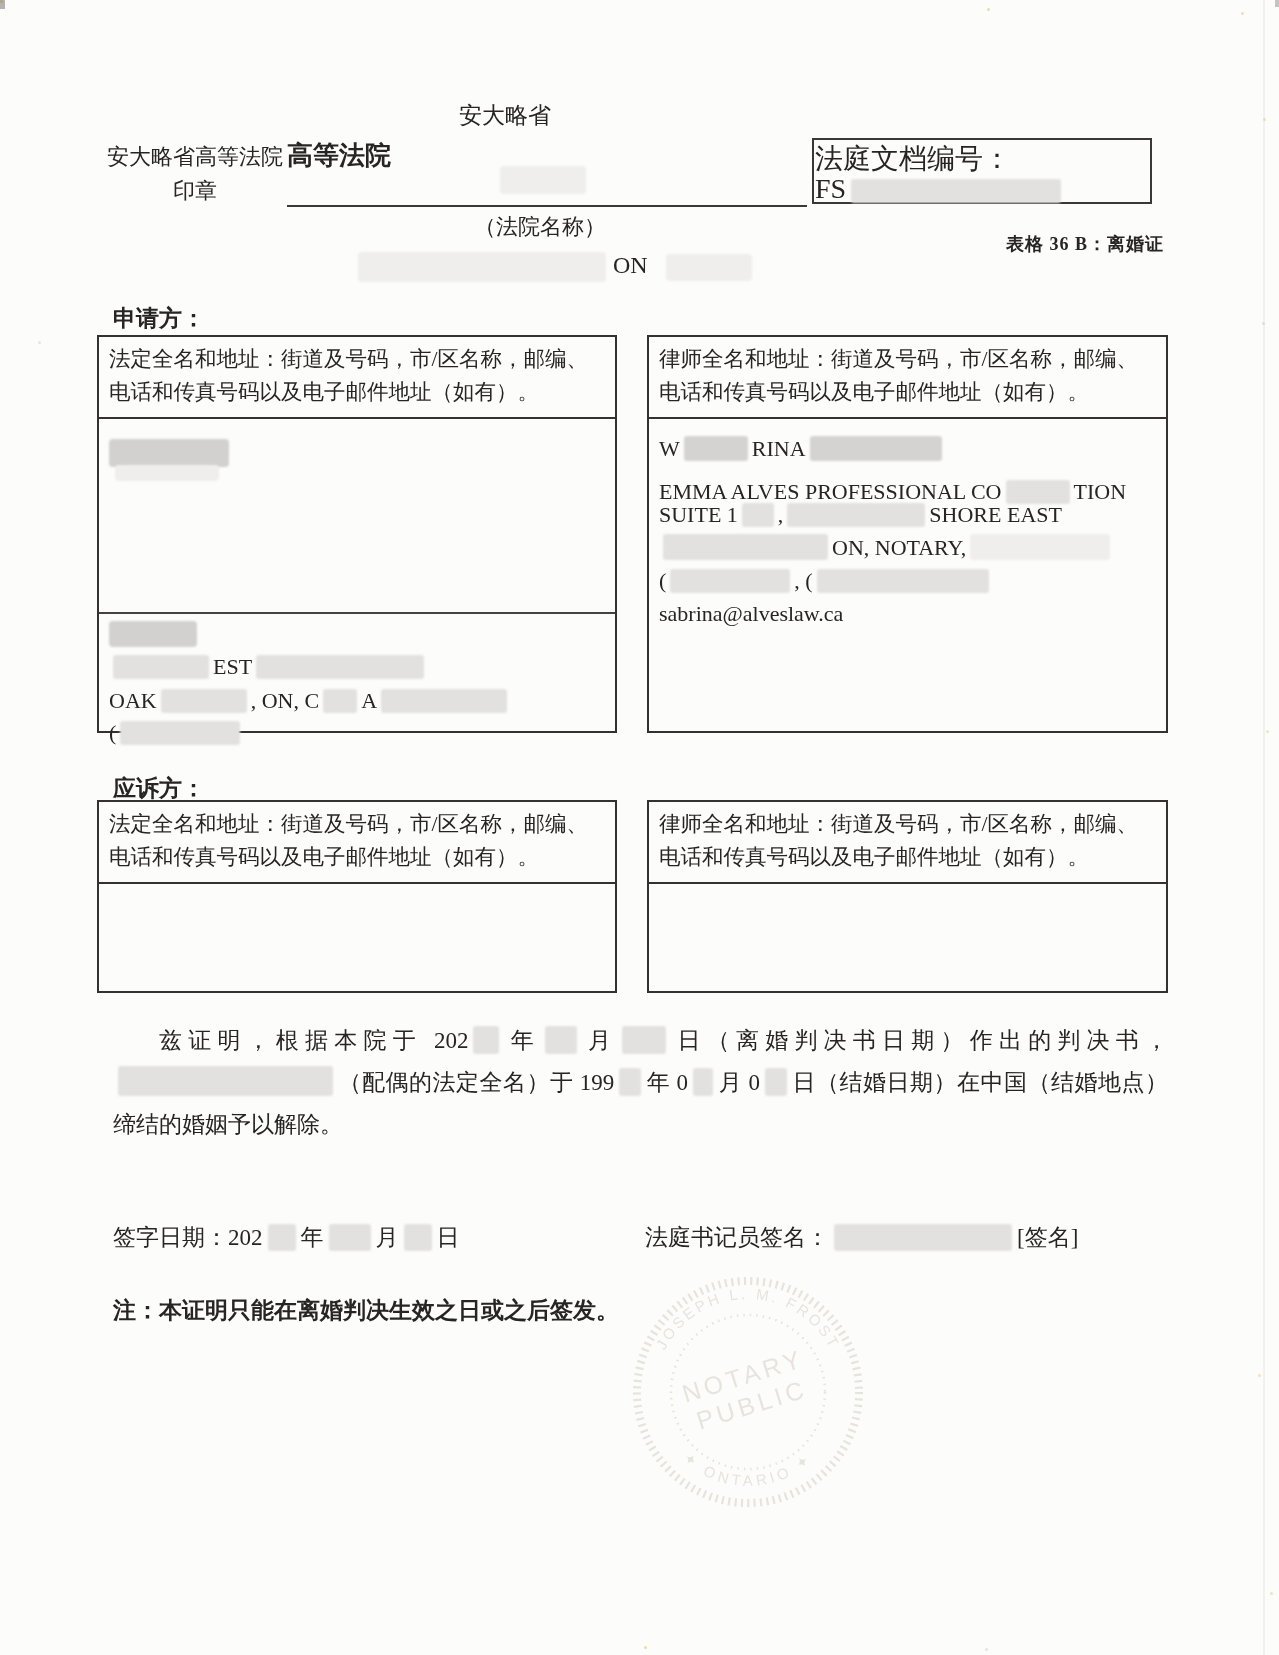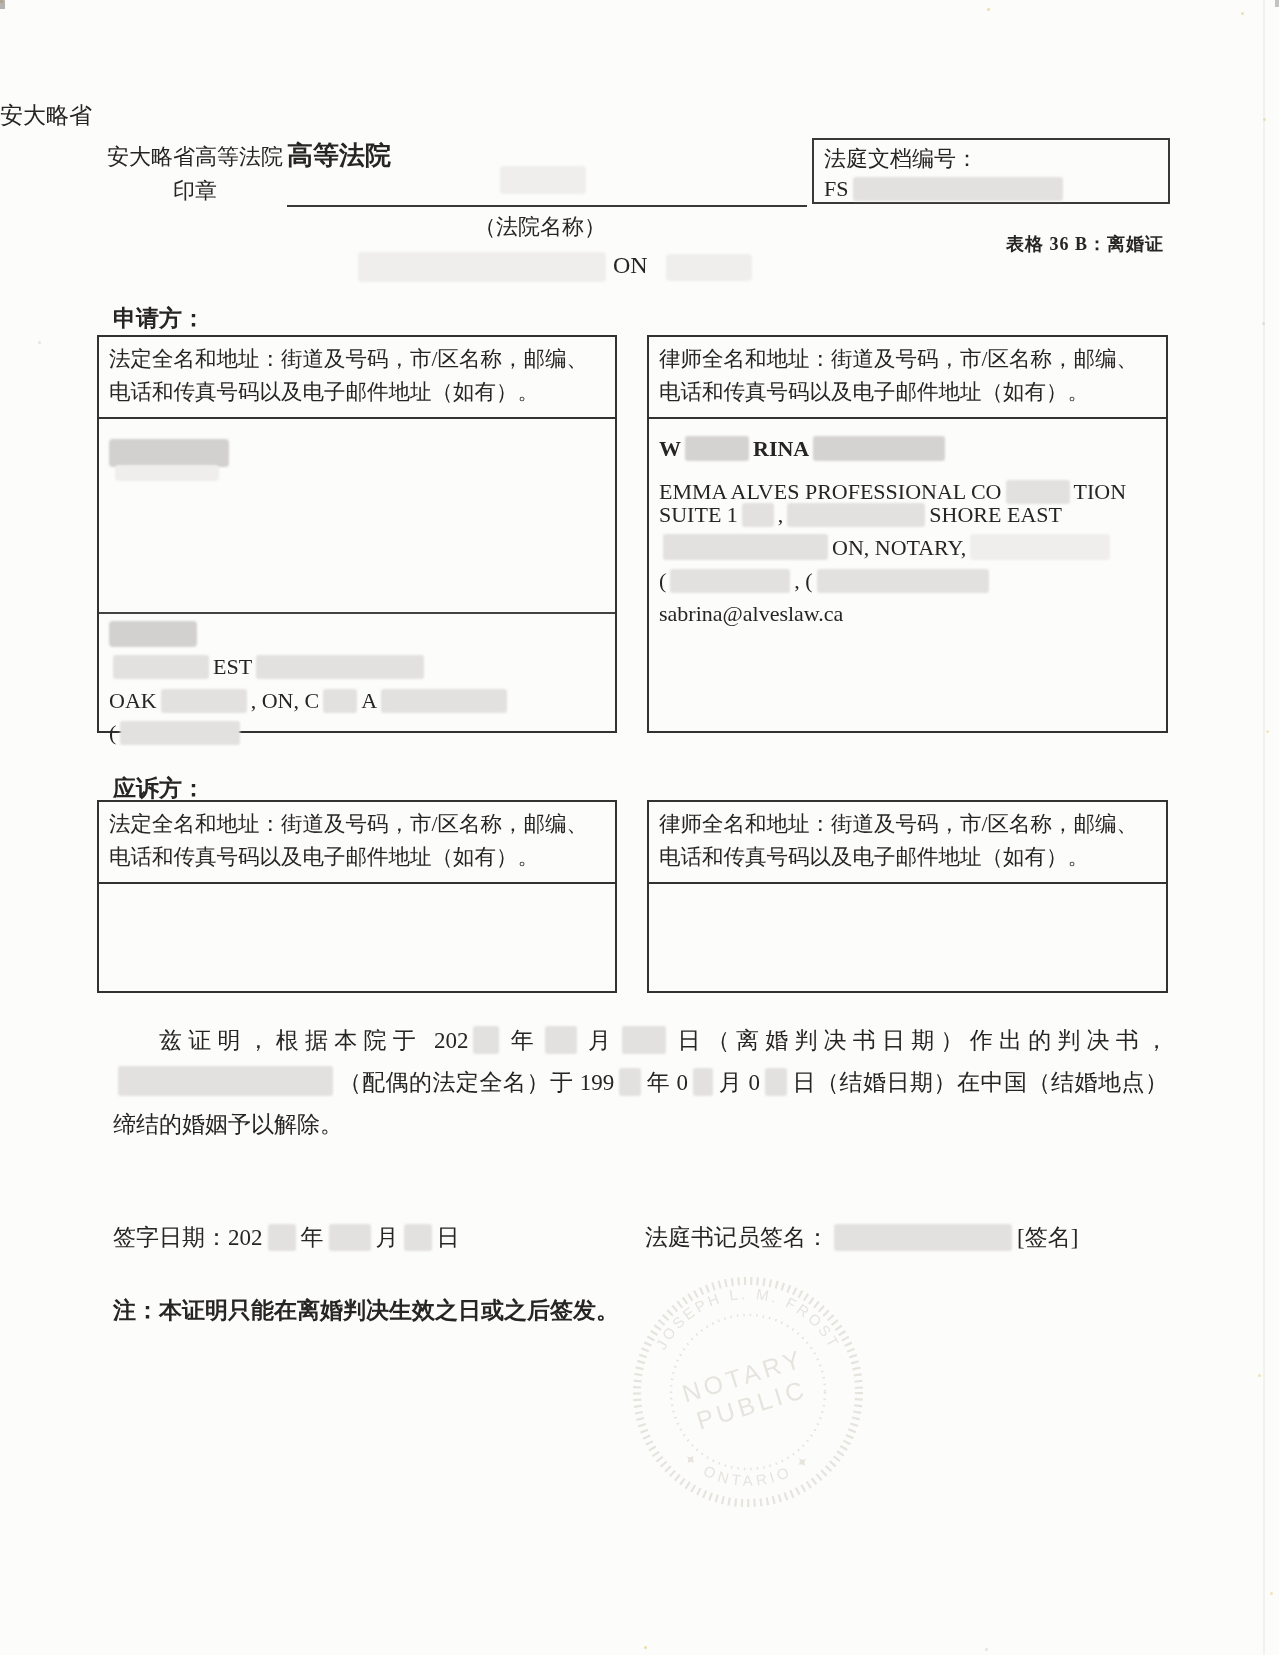--- a/index.html
+++ b/index.html
@@ -8,39 +8,39 @@
   .abs{position:absolute;}
   
   .rd{display:inline-block;background:#e2e1df;border-radius:3px;filter:blur(1px);
       vertical-align:-5px;margin:0 5px;height:24px;}
   .rd-d{background:#d4d3d1;}
   .rd-l{background:#efeeec;}
   .blob{position:absolute;background:#e2e1df;border-radius:4px;filter:blur(1.2px);}
   .blob.light{background:#efeeec;}
   .blob.dark{background:#d2d1cf;}
   
-  .province{top:100px;left:0;width:1010px;font-size:23px;}
+  .province{top:100px;left:0;width:1010px;text-align:center;font-size:23px;}
   .sealblk{top:140px;left:100px;width:190px;text-align:center;font-size:22px;line-height:34px;}
   .courtbold{top:138px;left:287px;font-size:26px;font-weight:bold;}
   .courtline{top:205px;left:287px;width:520px;border-top:2px solid #3a3835;height:0;}
   .courtcap{top:212px;left:395px;width:290px;text-align:center;font-size:22px;}
   .filebox{top:138px;left:812px;width:334px;height:54px;border:2px solid #3a3835;
-           padding:4px 10px;font-size:22px;line-height:30px;}
+           padding:4px 1px;font-size:28px;line-height:30px;}
   .on-abbrev{top:252px;left:613px;font-size:24px;}
   .formtitle{top:232px;right:115px;font-size:18px;font-weight:bold;letter-spacing:1px;}
   .seclabel{left:113px;font-size:23px;font-weight:bold;}
   
   .boxrow{left:97px;display:flex;gap:30px;}
   .pbox{border:2px solid #343230;box-sizing:border-box;}
   .pbox .hd{border-bottom:2px solid #343230;padding:6px 10px 8px;font-size:21.5px;line-height:33px;}
   .pbox .ct{position:relative;}
   .ct-divider{position:absolute;left:0;right:0;border-top:2px solid #45433f;}
   .row{position:absolute;left:10px;font-size:22px;line-height:27px;white-space:nowrap;}
   .row .rd{margin:0 4px;}
-  .bold{font-weight:bold;text-align:right;}
+  .bold{font-weight:normal;text-align:right;}
   
   .para{left:113px;width:1055px;font-size:23px;line-height:42px;text-align:justify;
         text-indent:2em;margin:0;}
   .para .rd{height:28px;vertical-align:-6px;}
   .plain{left:113px;font-size:23px;margin:0;font-weight:bold;}
   .sigrow{left:0;width:100%;font-size:23px;}
   .sig-left{position:absolute;left:113px;white-space:nowrap;}
   .sig-right{position:absolute;left:645px;white-space:nowrap;}
   .sigrow .rd{height:27px;vertical-align:-6px;}
   

